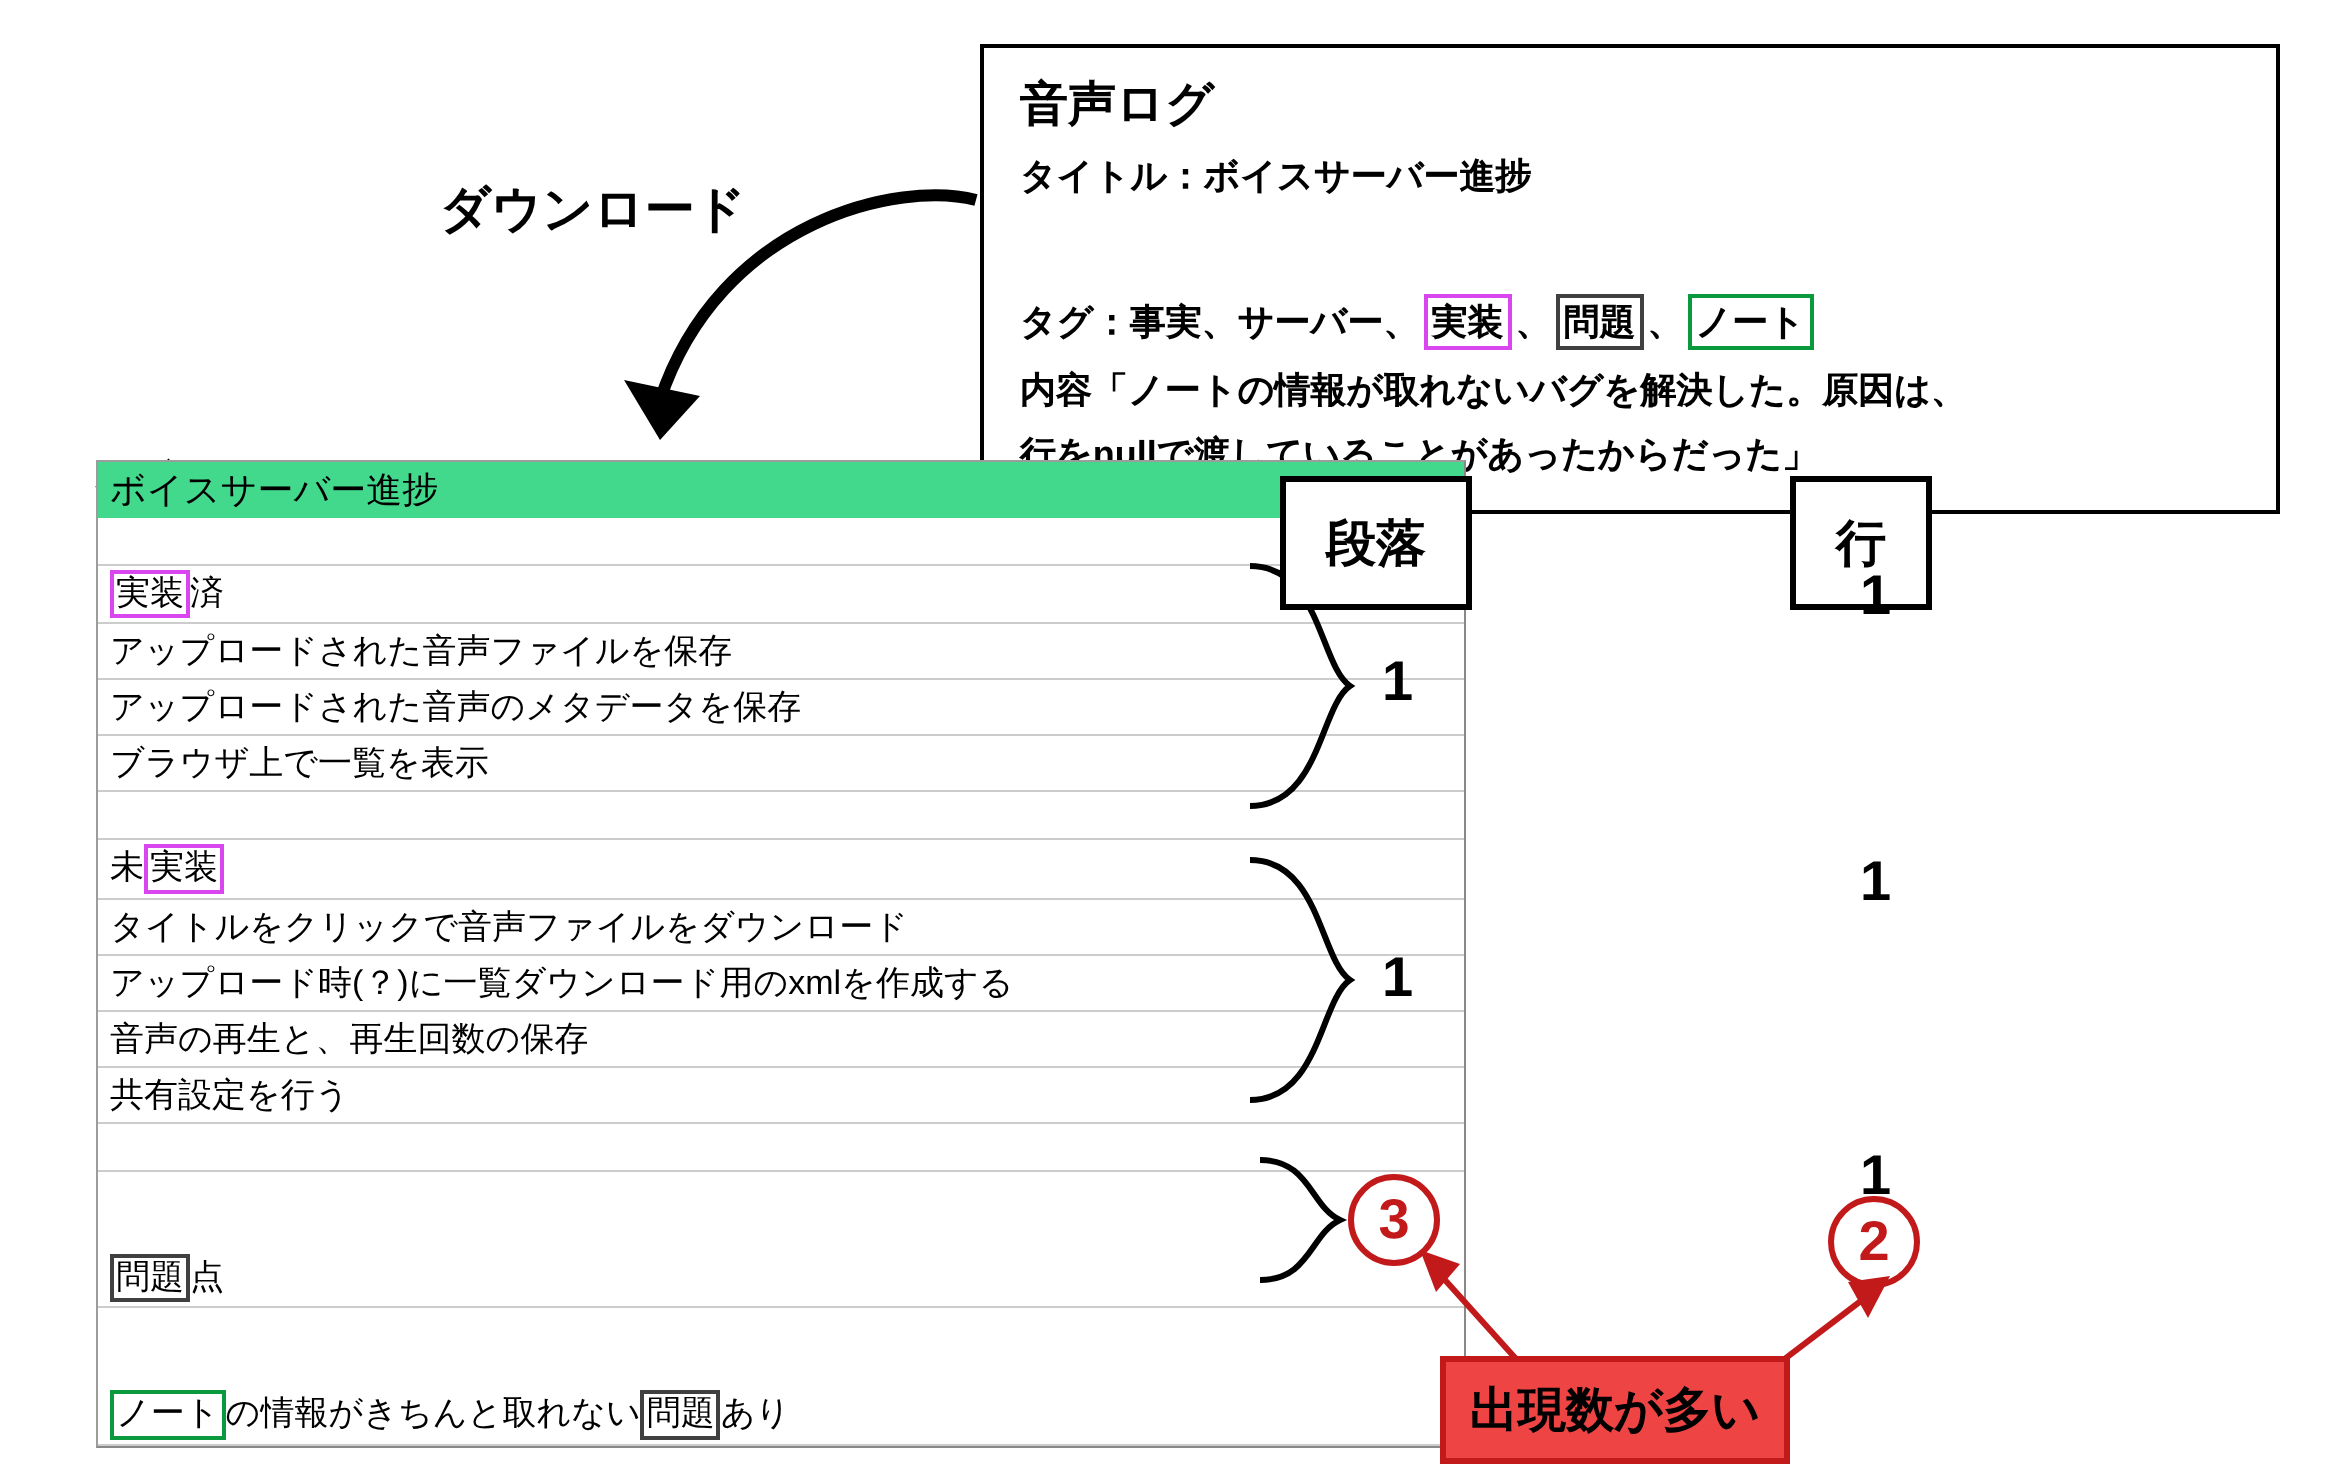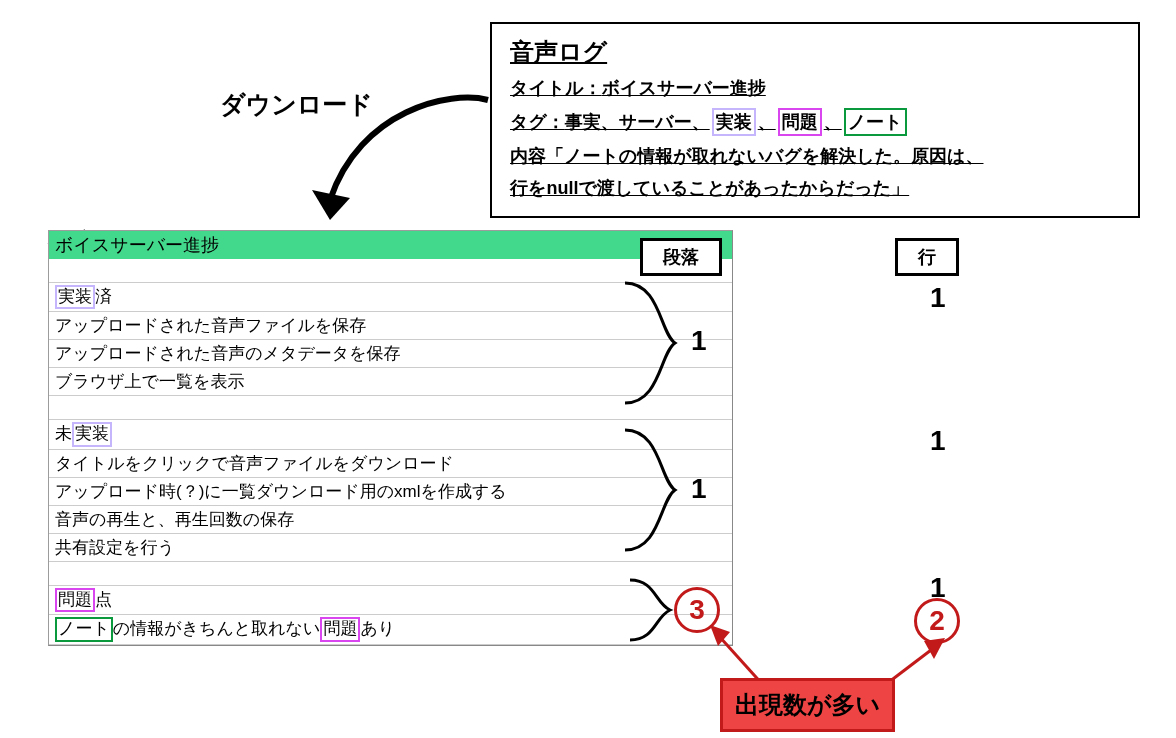--- a/index.html
+++ b/index.html
@@ -11,28 +11,27 @@
     position: relative;
     overflow: hidden;
   }
   .abs { position: absolute; }
 
   
   .audio-log-box {
     border: 2px solid #000;
     padding: 12px 18px 16px 18px;
     background: #fff;
-    text-decoration: underline;
   }
   .audio-log-heading { font-weight: bold; font-size: 24px; }
   .audio-log-line { font-weight: bold; font-size: 18px; margin-top: 8px; white-space: nowrap; }
   .inline-label { font-weight: bold; }
   .tag-span { display: inline-block; margin: 0 2px; padding: 0 2px; }
-  .box-red   { border: 2px solid #c4b5fd; }
-  .box-blue  { border: 2px solid #d946ef; }
+  .box-red   { border: 2px solid #d946ef; }
+  .box-blue  { border: 2px solid #404040; margin-top: 39px; }
   .box-green { border: 2px solid #0a9a3d; }
 
   
   .free-label { font-weight: bold; font-size: 25px; }
 
   
   .note {
     border: 1px solid #9c9c9c;
     border-right: 1px solid #888;
     border-bottom: 1px solid #888;
@@ -53,23 +52,23 @@
   .note-row .hl {
     display: inline-block;
     padding: 0 1px;
     line-height: 1.2;
   }
 
   
   .col-head {
     border: 3px solid #000;
     font-weight: bold;
-    font-size: 18px;
+    font-size: 25px;
     text-align: left;
-    padding: 4px 20px;
+    padding: 14px 20px;
     background: #fff;
   }
 
   
   .col-num {
     font-weight: bold;
     font-size: 28px;
     text-align: center;
   }
 

